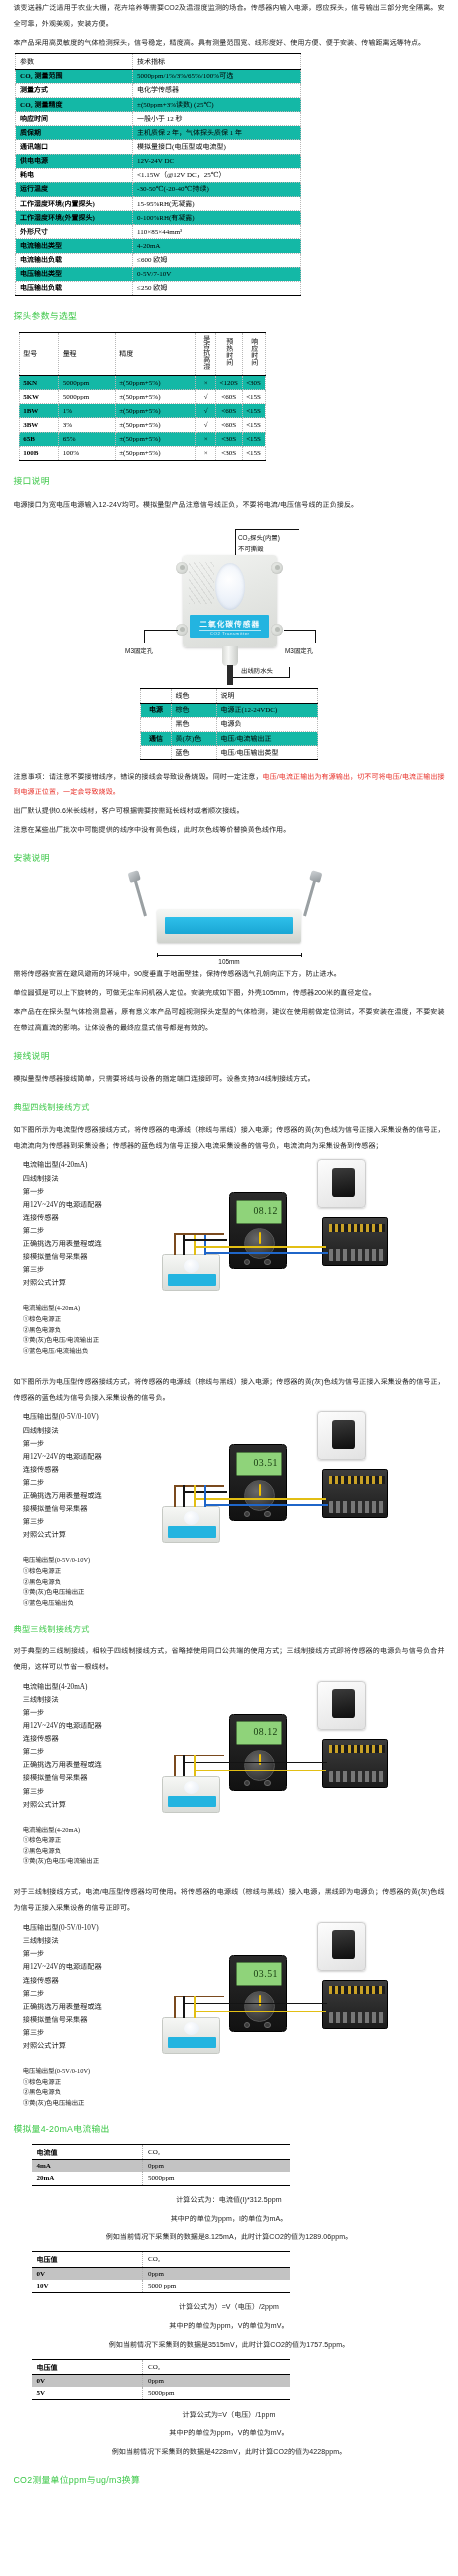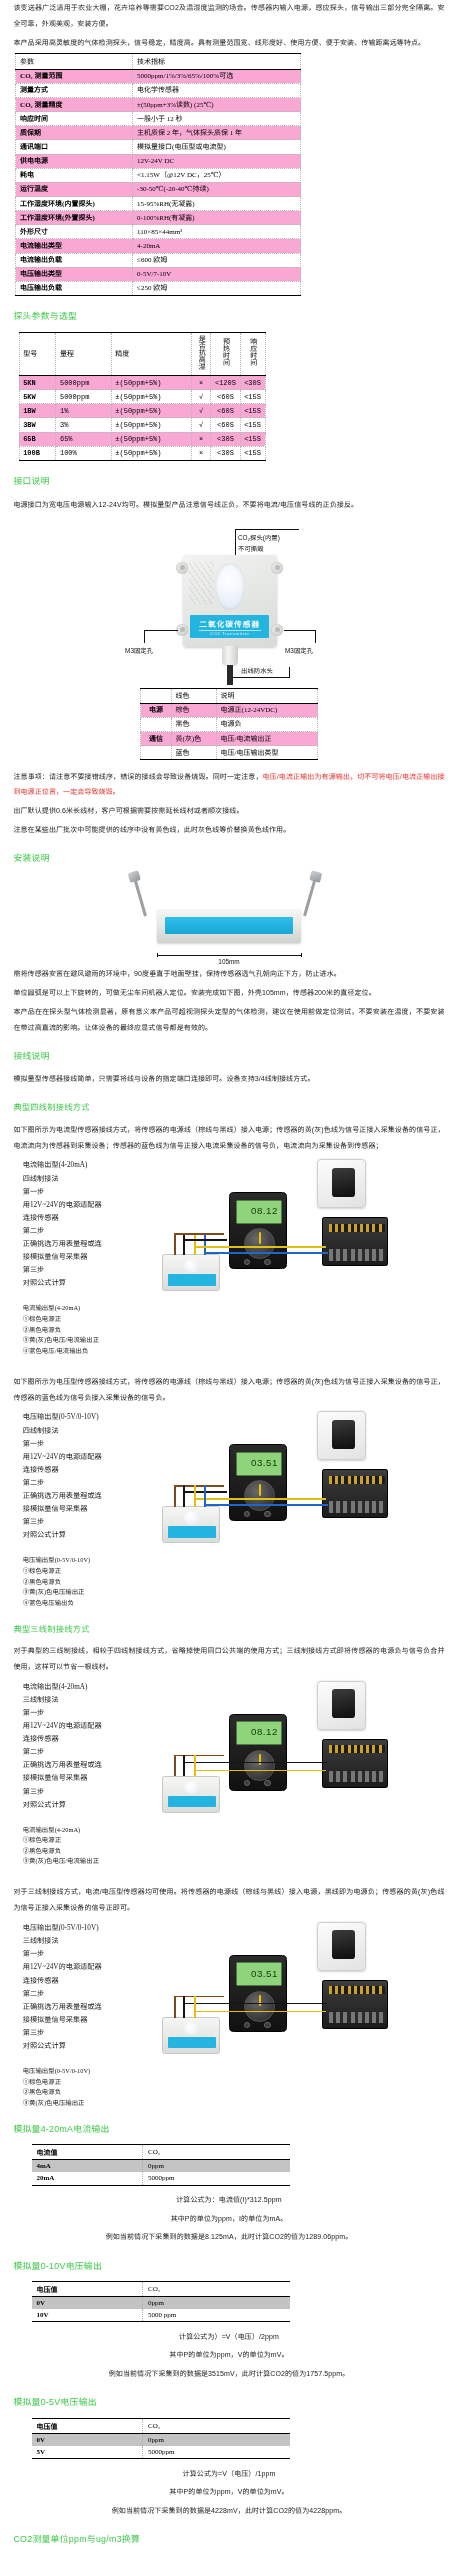--- a/index.html
+++ b/index.html
@@ -45,27 +45,27 @@
     border: 0.5px dotted #b8b8b8;
     padding: 1.5px 3.6px;
     font-size: 7px;
     font-weight: normal;
     text-align: left;
     vertical-align: middle;
     line-height: 1.45;
     color: #000;
   }
   table.spec thead td { border-bottom: 1.3px solid #000; padding: 2.1px 3.6px; }
-  table.spec tbody tr.shade td { background: #f9a8d4; }
+  table.spec tbody tr.shade td { background: #14b8a6; }
   table.spec td.k { font-weight: bold; }
 
   #main-spec { width: 286px; }
   #main-spec td:first-child { width: 117px; }
 
-  #probe-spec { width: 247px; margin-left: 5.2px; font-family: Liberation Mono, monospace; }
+  #probe-spec { width: 247px; margin-left: 5.2px; }
   #probe-spec td { text-align: left; }
   #probe-spec .vcell { width: 19.6px; text-align: center; }
 
   #wire-spec { width: 178px; margin: 0 auto; }
   #wire-spec td:nth-child(1) { width: 31px; text-align: center; }
   #wire-spec td:nth-child(2) { width: 45px; }
 
   table.io {
     border-collapse: collapse;
     font-family: "Liberation Serif", "DejaVu Serif", serif;
@@ -188,21 +188,21 @@
     font-size: 7.2px; line-height: 1.82; color: #1a1a1a;
   }
   .meter {
     position: absolute; width: 58px; height: 77px; border-radius: 4.6px;
     background: linear-gradient(180deg,#2b2b2b,#111);
     border: 1px solid #000;
   }
   .meter .screen {
     position: absolute; left: 5.7px; top: 6.2px; width: 46px; height: 24px;
     background: #8fd37a; border-radius: 1.5px; border: 0.5px solid #4f7a42;
-    font-family: Liberation Sans, sans-serif;
+    font-family: Liberation Serif, serif;
     font-size: 9.8px; color: #173b10; text-align: right;
     padding: 4.6px 3.1px 0 0; letter-spacing: 0.5px;
   }
   .meter .dial {
     position: absolute; left: 13.4px; top: 35px; width: 31px; height: 31px;
     border-radius: 50%; background: radial-gradient(circle at 40% 35%, #6a6a6a, #222);
     border: 1px solid #555;
   }
   .meter .dial::after {
     content:''; position:absolute; left:14.4px; top:3.1px; width:2.1px; height:11.3px;
@@ -720,21 +720,20 @@
         <tr>
           <td class="k">20mA</td>
           <td>5000ppm</td>
         </tr>
       </tbody>
   </table>
   <p class="body-text center">计算公式为：电流值(I)*312.5ppm</p>
   <p class="body-text center">其中P的单位为ppm，I的单位为mA。</p>
   <p class="body-text center">例如当前情况下采集到的数据是8.125mA，此时计算CO2的值为1289.06ppm。</p>
 
-  <h2 class="section-title">模拟量0-10V电压输出</h2>
   <table class="io" id="io-010v">
     <thead>
       <tr>
         <td class="k">电压值</td>
         <td>CO₂</td>
       </tr>
     </thead>
     <tbody>
         <tr class="shade">
           <td class="k">0V</td>
@@ -743,21 +742,20 @@
         <tr>
           <td class="k">10V</td>
           <td>5000 ppm</td>
         </tr>
       </tbody>
   </table>
   <p class="body-text center">计算公式为）=V（电压）/2ppm</p>
   <p class="body-text center">其中P的单位为ppm，V的单位为mV。</p>
   <p class="body-text center">例如当前情况下采集到的数据是3515mV，此时计算CO2的值为1757.5ppm。</p>
 
-  <h2 class="section-title">模拟量0-5V电压输出</h2>
   <table class="io" id="io-05v">
     <thead>
       <tr>
         <td class="k">电压值</td>
         <td>CO₂</td>
       </tr>
     </thead>
     <tbody>
         <tr class="shade">
           <td class="k">0V</td>

